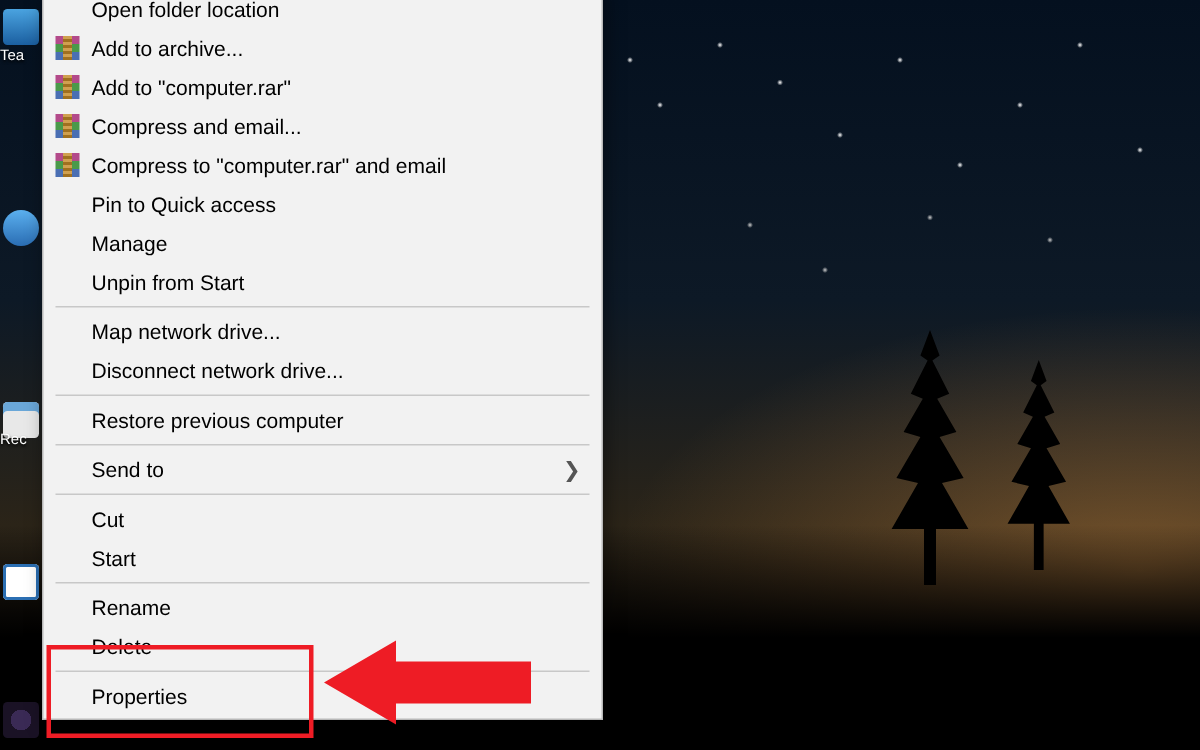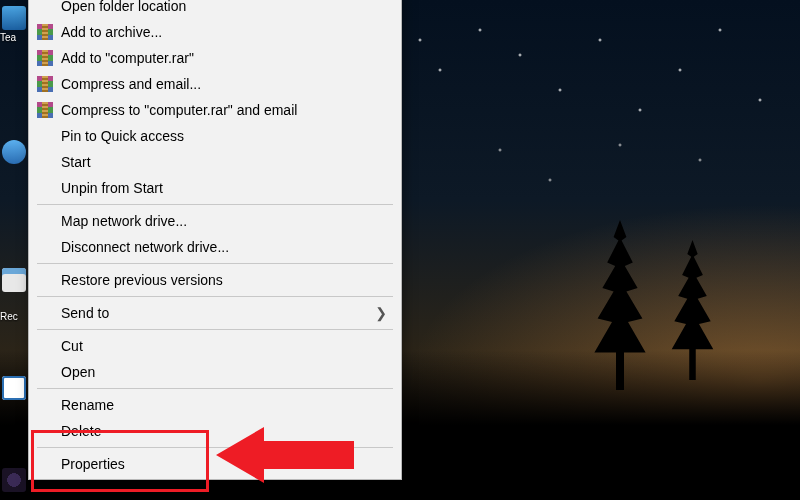--- a/index.html
+++ b/index.html
@@ -70,21 +70,21 @@
     color: #fff;
     font-size: 10px;
     text-align: left;
     text-shadow: 0 1px 2px #000;
     overflow: hidden;
   }
   .ic-tv { top: 6px; background: linear-gradient(#4aa3e0,#1b5fa0); }
   .lb-tv { top: 32px; }
   .ic-b { top: 140px; background: linear-gradient(#5bb0ef,#2a6db3); border-radius: 50%; }
   .ic-rec { top: 268px; background: #e8e8e8; box-shadow: inset 0 6px 0 #6aa7d8; }
-  .lb-rec { top: 311px; }
+  .lb-rec { top: 288px; }
   .ic-short { top: 376px; background: #fff; box-shadow: inset 0 0 0 2px #2b6fb3; }
   .ic-ecl { top: 468px; background: radial-gradient(circle at 50% 50%, #3a2a55 40%, #1a1225 41%); }
   .context-menu {
     position: absolute;
     left: 28px;
     top: -10px;
     width: 372px;
     background: #f2f2f2;
     border: 1px solid #b8b8b8;
     box-shadow: 2px 4px 12px rgba(0,0,0,0.4);
@@ -183,47 +183,47 @@
     <span>Compress and email...</span>
   </div>
   <div class="item with-icon">
     <span class="rar-icon"></span>
     <span>Compress to "computer.rar" and email</span>
   </div>
   <div class="item">
       <span>Pin to Quick access</span>
     </div>
   <div class="item">
-      <span>Start</span>
+      <span>Manage</span>
     </div>
   <div class="item">
       <span>Unpin from Start</span>
     </div>
   <div class="sep"></div>
   <div class="item">
       <span>Map network drive...</span>
     </div>
   <div class="item">
       <span>Disconnect network drive...</span>
     </div>
   <div class="sep"></div>
   <div class="item">
-      <span>Restore previous versions</span>
+      <span>Restore previous computer</span>
     </div>
   <div class="sep"></div>
   <div class="item">
     <span>Send to</span>
     <span class="sub-arrow">❯</span>
   </div>
   <div class="sep"></div>
   <div class="item">
       <span>Cut</span>
     </div>
   <div class="item">
-      <span>Open</span>
+      <span>Start</span>
     </div>
   <div class="sep"></div>
   <div class="item">
       <span>Rename</span>
     </div>
   <div class="item">
       <span>Delete</span>
     </div>
   <div class="sep"></div>
   <div class="item">

